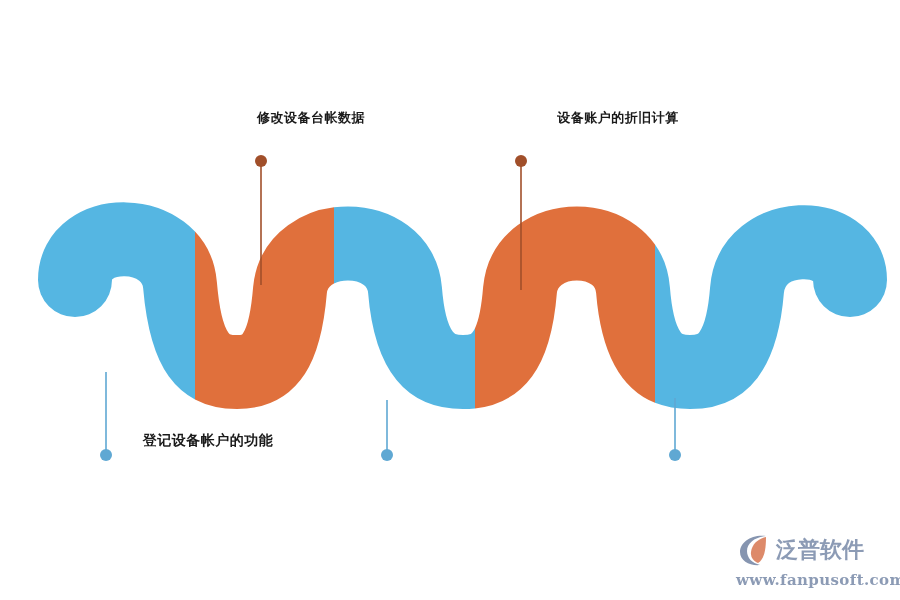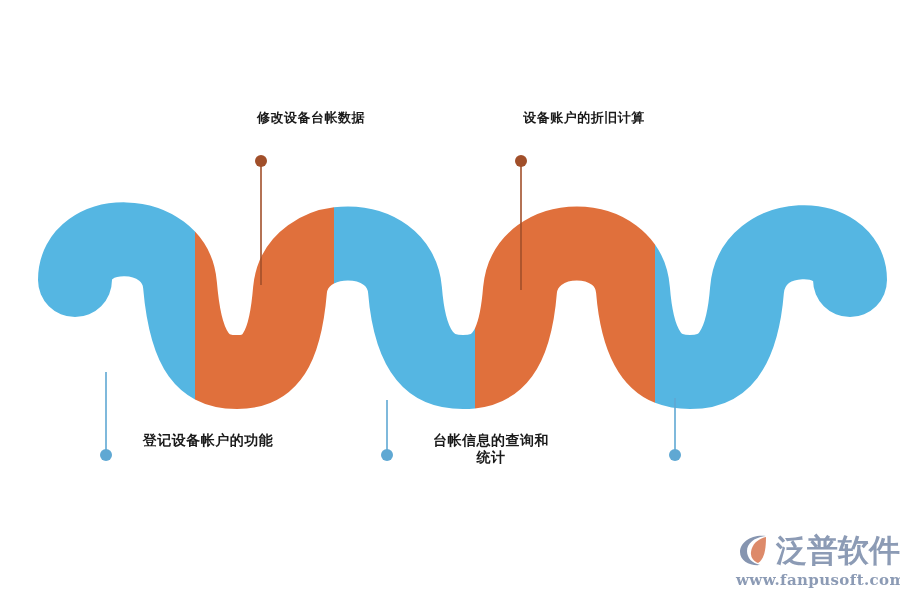--- a/index.html
+++ b/index.html
@@ -56,21 +56,21 @@
   }
   #watermark .mark {
     width: 38px;
     height: 36px;
     position: relative;
     flex: 0 0 auto;
     margin-right: 2px;
   }
   #watermark .brand {
     font-family: "DejaVu Sans", "Liberation Sans", sans-serif;
-    font-size: 31px;
+    font-size: 22px;
     font-weight: 700;
     color: #8c9bb5;
     letter-spacing: 0px;
     line-height: 1;
     white-space: nowrap;
   }
   #watermark .url {
     font-family: "DejaVu Serif", "Liberation Serif", serif;
     font-size: 15px;
     font-weight: 700;
@@ -140,26 +140,24 @@
       <line x1="387" y1="400" x2="387" y2="455" stroke="#5fa8d3" stroke-width="1.6"></line>
       <circle cx="387" cy="455" r="6" fill="#5fa8d3"></circle>
 
       <line x1="675" y1="398" x2="675" y2="455" stroke="#5fa8d3" stroke-width="1.6"></line>
       <circle cx="675" cy="455" r="6" fill="#5fa8d3"></circle>
     </g>
   </svg>
 
   <div class="label top-label" style="left:311px; top:110px; transform:translateX(-50%); width:260px;">修改设备台帐数据</div>
 
-  <div class="label top-label" style="left:584px; top:110px; transform:translateX(-50%); width:280px;">设备账户的折旧计算</div>
+  <div class="label top-label" style="left:618px; top:110px; transform:translateX(-50%); width:280px;">设备账户的折旧计算</div>
 
   <div class="label bottom-label" style="left:208px; top:432px; transform:translateX(-50%); width:260px;">登记设备帐户的功能</div>
 
-  <div class="label bottom-label" style="left:491px; top:432px; transform:translateX(-50%); width:200px;">台帐信息的查询和
-统计</div>
 
 
   <div id="watermark">
     <div class="logo-row">
       <div class="mark">
         <svg viewBox="0 0 38 36" width="38" height="36">
           <path d="M30 4 C16 2, 4 10, 4 20 C4 29, 14 34, 24 33 C16 31, 11 26, 11 19 C11 11, 19 5, 30 4 Z" fill="#8695b0"></path>
           <path d="M30 5 C22 7, 16 12, 15 20 C14.5 25, 17 29, 22 31 C27 28, 30 21, 30 5 Z" fill="#dd8a6a"></path>
         </svg>
       </div>

